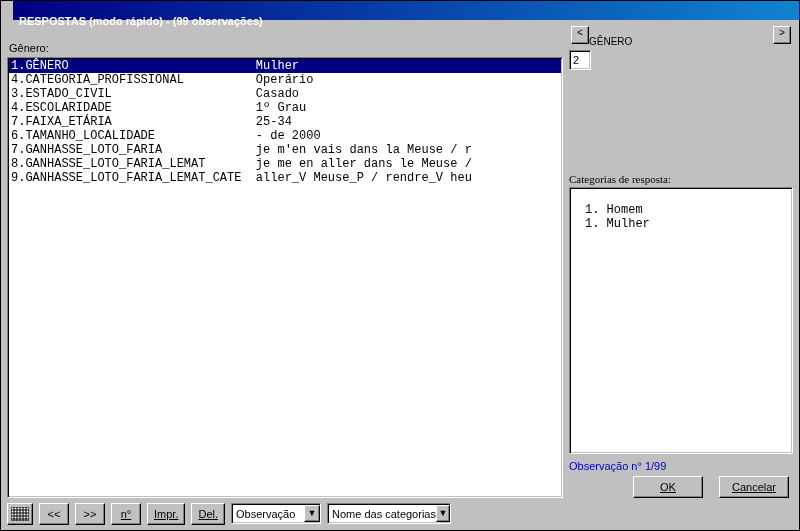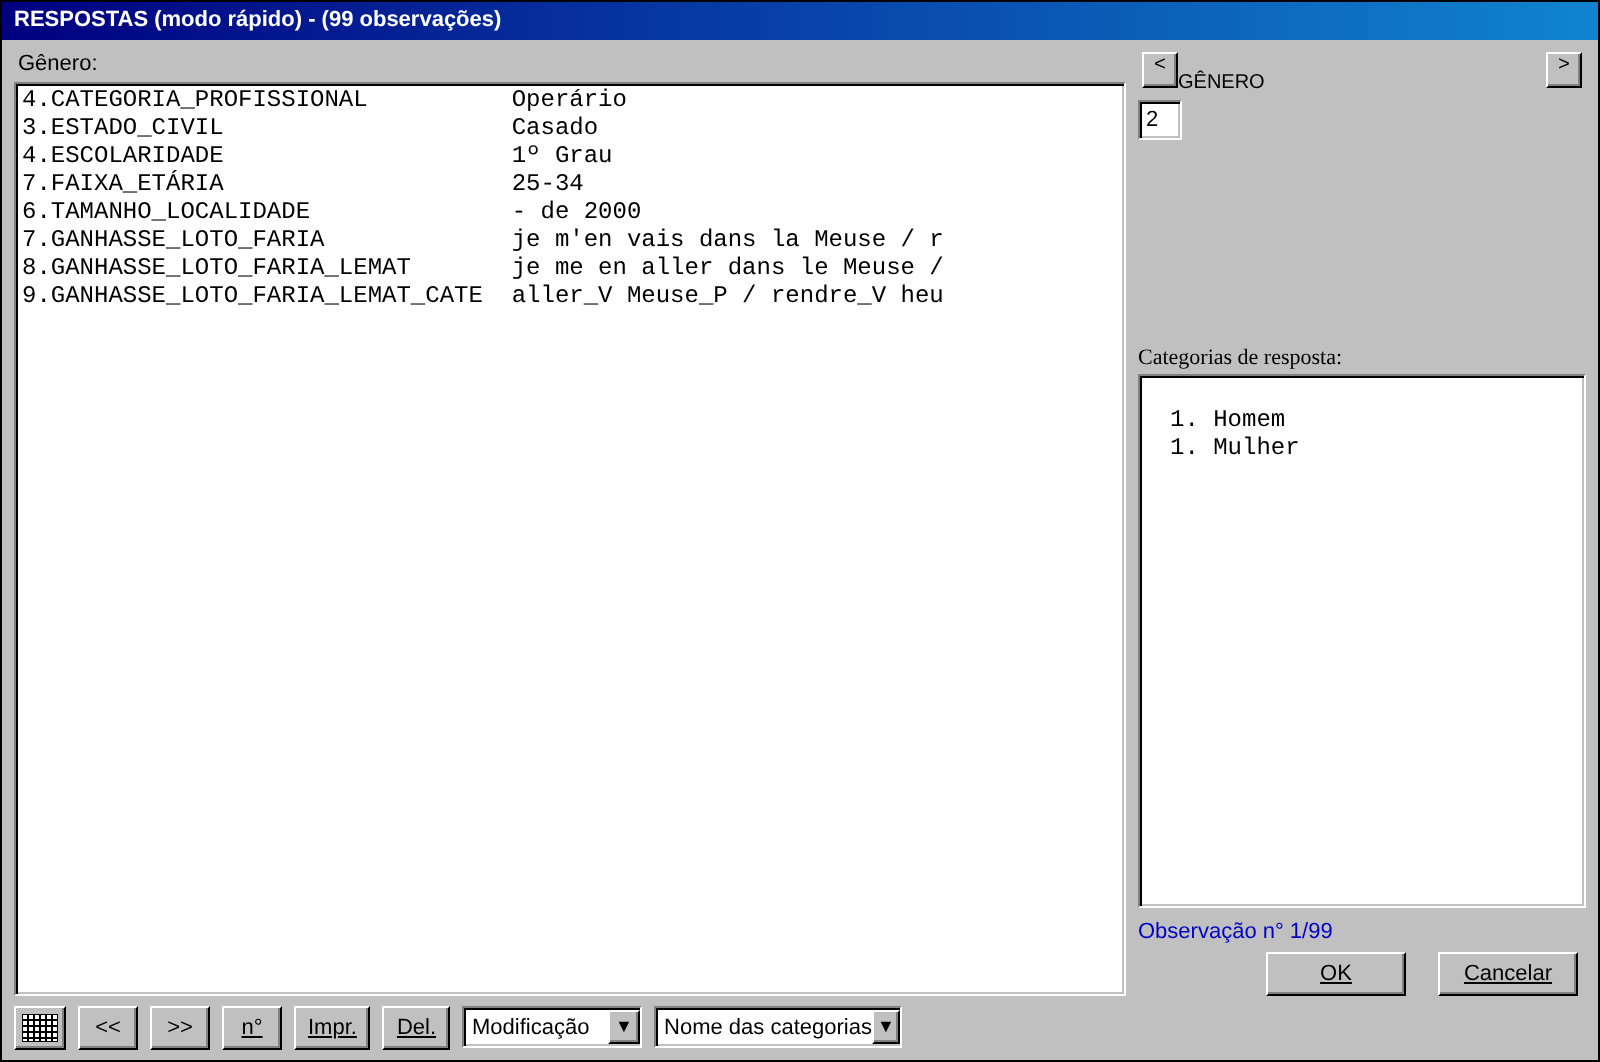--- a/index.html
+++ b/index.html
@@ -17,43 +17,44 @@
     border: 1px solid #000;
     display: flex;
     flex-direction: column;
   }
   .titlebar {
     height: 19px;
     background: linear-gradient(to right, #000080, #1084d0);
     color: #fff;
     font-weight: bold;
     font-size: 11px;
-    padding: 3px 6px 0 6px;
-    user-select: none;
+    padding: 14px 6px 0 6px;
+    user-select: none;
+    margin-left: 12px;
   }
   .client {
     flex: 1;
     display: flex;
     flex-direction: column;
     padding: 4px 6px 4px 6px;
   }
   .top-row {
     flex: 1;
     display: flex;
     gap: 6px;
     min-height: 0;
   }
   .left-pane {
     width: 556px;
     display: flex;
     flex-direction: column;
   }
   .field-label {
     font-size: 11px;
-    margin: 2px 0 3px 2px;
+    margin: 18px 0 3px 2px;
     color: #000;
   }
   .listbox {
     flex: 1;
     background: #fff;
     border-top: 1px solid #808080;
     border-left: 1px solid #808080;
     border-right: 1px solid #fff;
     border-bottom: 1px solid #fff;
     box-shadow: inset 1px 1px 0 #000, inset -1px -1px 0 #c0c0c0;
@@ -240,20 +241,21 @@
 
 <div class="window">
   <div class="titlebar">RESPOSTAS (modo rápido) -  (99 observações)</div>
 
   <div class="client">
     <div class="top-row">
 
       <div class="left-pane">
         <div class="field-label">Gênero:</div>
         <div class="listbox" id="mainlist">
+            <div class="row selected">1.GÊNERO                          Mulher</div>
             <div class="row">4.CATEGORIA_PROFISSIONAL          Operário</div>
             <div class="row">3.ESTADO_CIVIL                    Casado</div>
             <div class="row">4.ESCOLARIDADE                    1º Grau</div>
             <div class="row">7.FAIXA_ETÁRIA                    25-34</div>
             <div class="row">6.TAMANHO_LOCALIDADE              - de 2000</div>
             <div class="row">7.GANHASSE_LOTO_FARIA             je m'en vais dans la Meuse / r</div>
             <div class="row">8.GANHASSE_LOTO_FARIA_LEMAT       je me en aller dans le Meuse /</div>
             <div class="row">9.GANHASSE_LOTO_FARIA_LEMAT_CATE  aller_V Meuse_P / rendre_V heu</div>
           </div>
       </div>
@@ -297,21 +299,21 @@
           <line x1="12" y1="0" x2="12" y2="14" stroke="#000"></line>
           <line x1="15" y1="0" x2="15" y2="14" stroke="#000"></line>
         </svg>
       </div>
       <div class="small-btn small-btn-noul">&lt;&lt;</div>
       <div class="small-btn small-btn-noul">&gt;&gt;</div>
       <div class="small-btn">n°</div>
       <div class="small-btn">Impr.</div>
       <div class="small-btn">Del.</div>
       <div class="combo" style="width:90px">
-        <span class="combo-text">Modificação</span>
+        <span class="combo-text">Observação</span>
         <span class="combo-arrow">▼</span>
       </div>
       <div class="combo" style="width:124px">
         <span class="combo-text">Nome das categorias</span>
         <span class="combo-arrow">▼</span>
       </div>
     </div>
   </div>
 </div>
 

